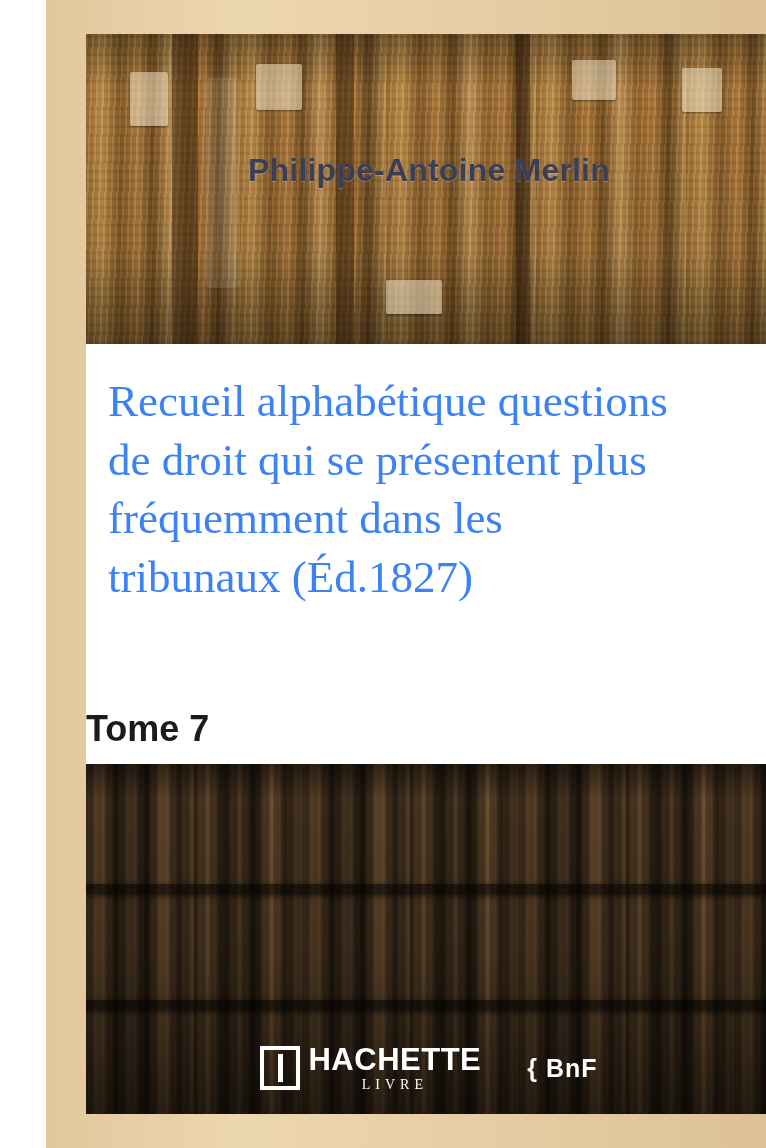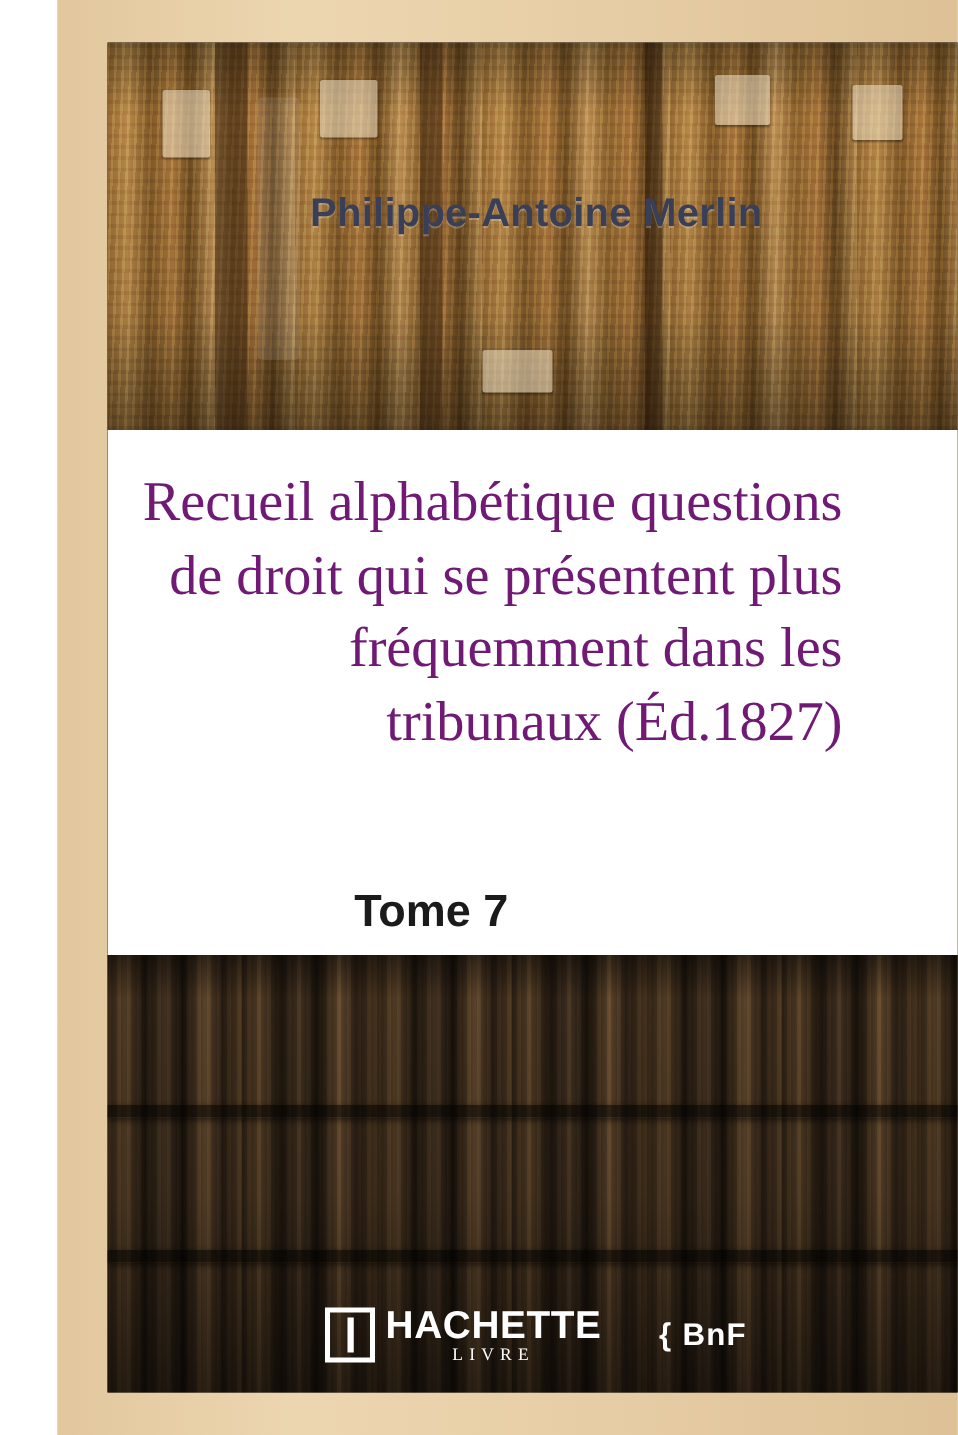--- a/index.html
+++ b/index.html
@@ -103,35 +103,35 @@
     height: 420px;
     background: #ffffff;
   }
   .title-text {
     position: absolute;
     left: 0;
     top: 28px;
     width: 610px;
     padding: 0 22px;
     box-sizing: border-box;
-    text-align: right;
+    text-align: left;
     font-family: "Liberation Serif", serif;
     font-size: 45px;
     line-height: 1.30;
-    color: #701a75;
+    color: #3b82f6;
     font-weight: normal;
   }
   .tome-text {
     position: absolute;
     left: 0;
     bottom: 14px;
     width: 564px;
     padding-right: 46px;
     box-sizing: border-box;
-    text-align: center;
+    text-align: left;
     font-family: "Liberation Sans", sans-serif;
     font-weight: bold;
     font-size: 36px;
     color: #1b1b1b;
   }
 
   
   .photo-bottom {
     position: absolute;
     left: 0;

